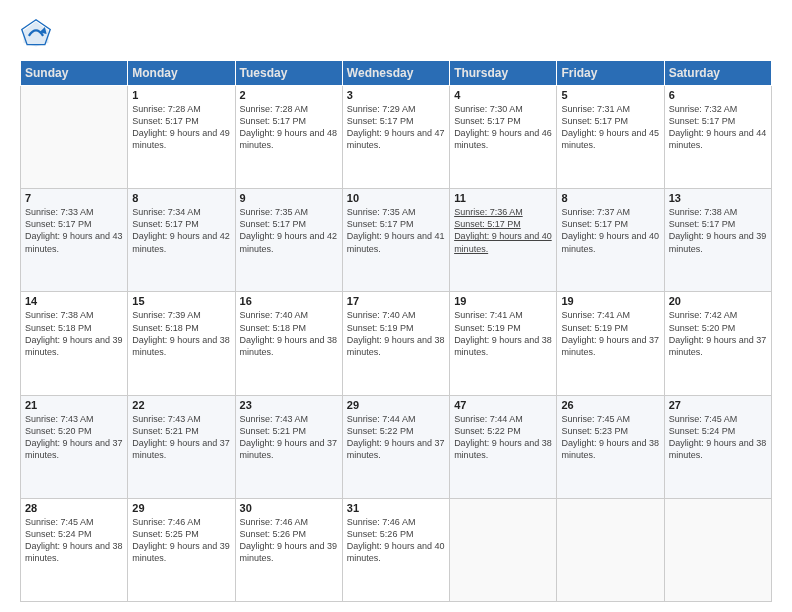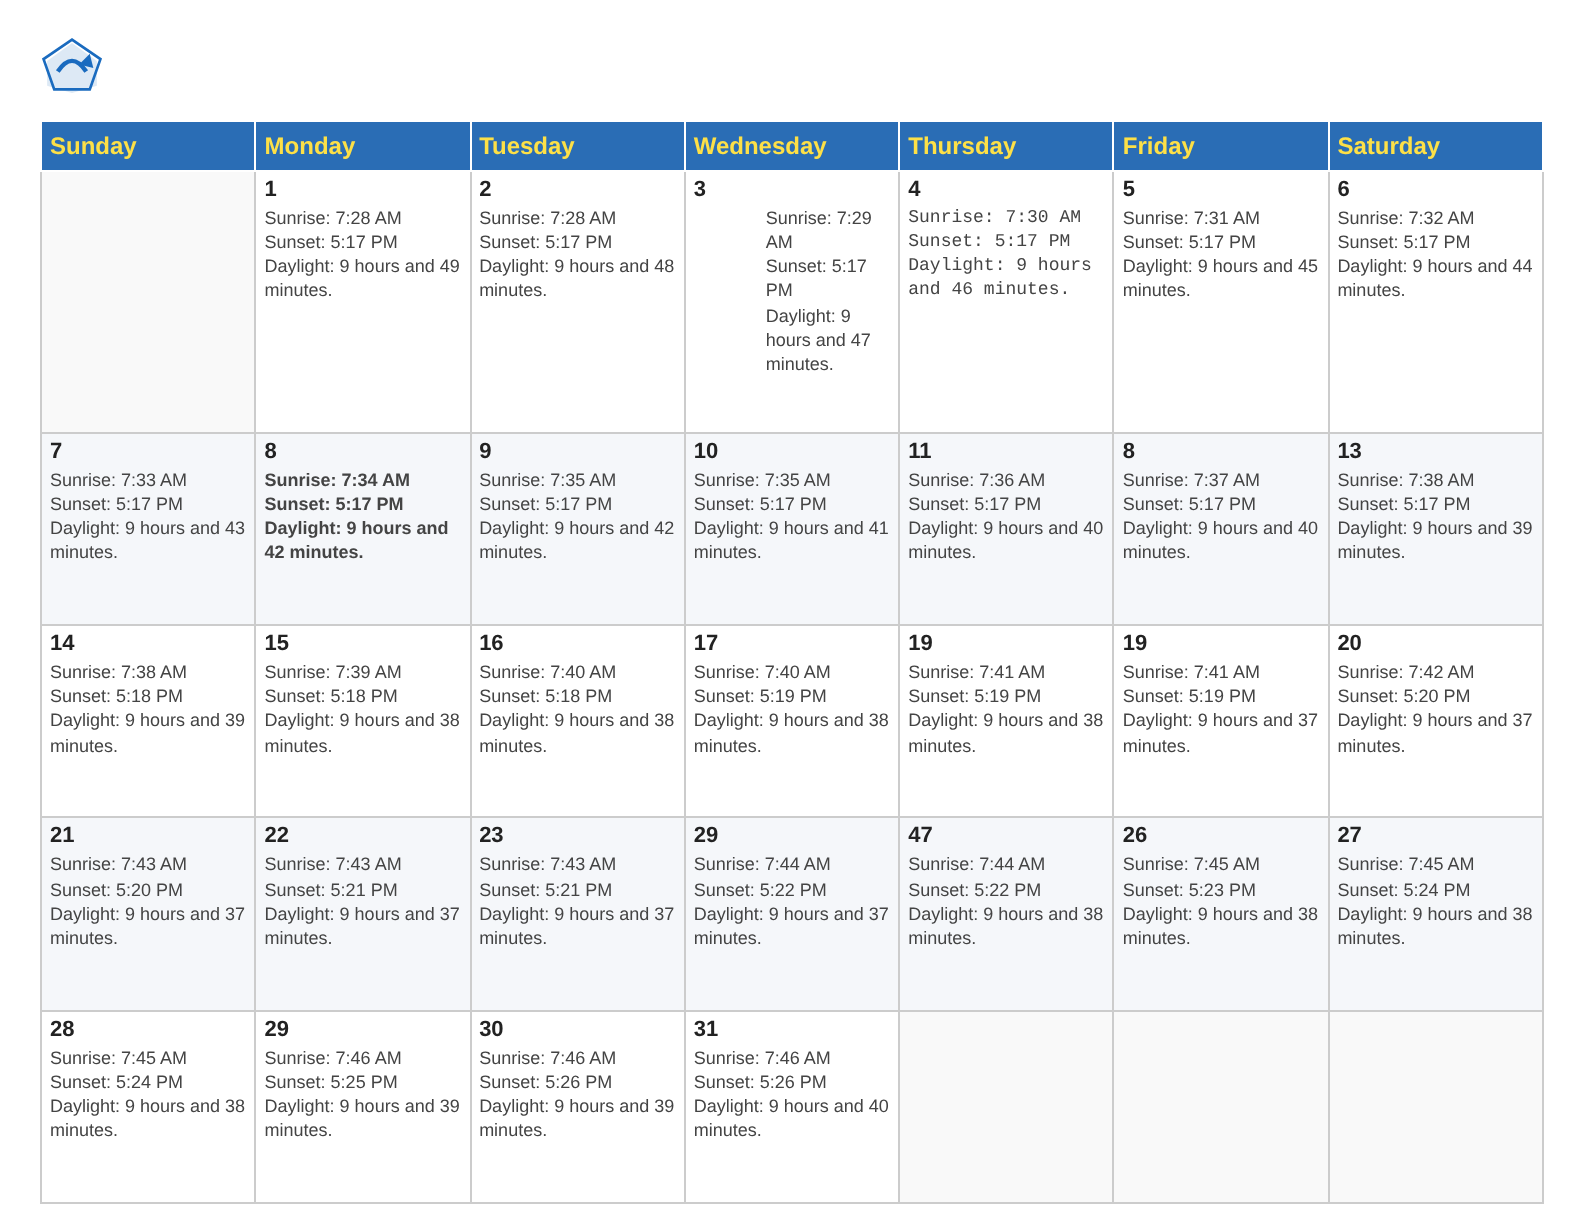--- a/index.html
+++ b/index.html
@@ -60,21 +60,21 @@
       font-size: 14px;
       color: #555;
     }
     .calendar {
       width: 100%;
       border-collapse: collapse;
       flex: 1;
     }
     .calendar th {
       background: #2a6db5;
-      color: #fde047;
+      color: #e5e5e5;
       font-size: 12px;
       font-weight: bold;
       padding: 5px 4px;
       text-align: left;
       border: 1px solid #fff;
     }
     .calendar td {
       border: 1px solid #ccc;
       vertical-align: top;
       padding: 3px 4px;
@@ -156,27 +156,27 @@
 Daylight: 9 hours and 49 minutes.</div>
           </td>
           <td>
             <span class="day-num">2</span>
             <div class="day-info" style="white-space: pre-line;">Sunrise: 7:28 AM
 Sunset: 5:17 PM
 Daylight: 9 hours and 48 minutes.</div>
           </td>
           <td>
             <span class="day-num">3</span>
-            <div class="day-info" style="white-space: pre-line; margin-left: 36px;">Sunrise: 7:29 AM
+            <div class="day-info" style="white-space: pre-line;">Sunrise: 7:29 AM
 Sunset: 5:17 PM
 Daylight: 9 hours and 47 minutes.</div>
           </td>
           <td>
             <span class="day-num">4</span>
-            <div class="day-info" style="white-space: pre-line; font-family: Liberation Mono, monospace;">Sunrise: 7:30 AM
+            <div class="day-info" style="white-space: pre-line;">Sunrise: 7:30 AM
 Sunset: 5:17 PM
 Daylight: 9 hours and 46 minutes.</div>
           </td>
           <td>
             <span class="day-num">5</span>
             <div class="day-info" style="white-space: pre-line;">Sunrise: 7:31 AM
 Sunset: 5:17 PM
 Daylight: 9 hours and 45 minutes.</div>
           </td>
           <td>
@@ -188,39 +188,39 @@
         </tr>
         <tr>
           <td>
             <span class="day-num">7</span>
             <div class="day-info" style="white-space: pre-line;">Sunrise: 7:33 AM
 Sunset: 5:17 PM
 Daylight: 9 hours and 43 minutes.</div>
           </td>
           <td>
             <span class="day-num">8</span>
-            <div class="day-info" style="white-space: pre-line; font-weight: bold;">Sunrise: 7:34 AM
+            <div class="day-info" style="white-space: pre-line;">Sunrise: 7:34 AM
 Sunset: 5:17 PM
 Daylight: 9 hours and 42 minutes.</div>
           </td>
           <td>
             <span class="day-num">9</span>
             <div class="day-info" style="white-space: pre-line;">Sunrise: 7:35 AM
 Sunset: 5:17 PM
 Daylight: 9 hours and 42 minutes.</div>
           </td>
           <td>
             <span class="day-num">10</span>
             <div class="day-info" style="white-space: pre-line;">Sunrise: 7:35 AM
 Sunset: 5:17 PM
 Daylight: 9 hours and 41 minutes.</div>
           </td>
           <td>
             <span class="day-num">11</span>
-            <div class="day-info" style="white-space: pre-line;">Sunrise: 7:36 AM
+            <div class="day-info" style="white-space: pre-line; text-decoration: underline;">Sunrise: 7:36 AM
 Sunset: 5:17 PM
 Daylight: 9 hours and 40 minutes.</div>
           </td>
           <td>
             <span class="day-num">8</span>
             <div class="day-info" style="white-space: pre-line;">Sunrise: 7:37 AM
 Sunset: 5:17 PM
 Daylight: 9 hours and 40 minutes.</div>
           </td>
           <td>

